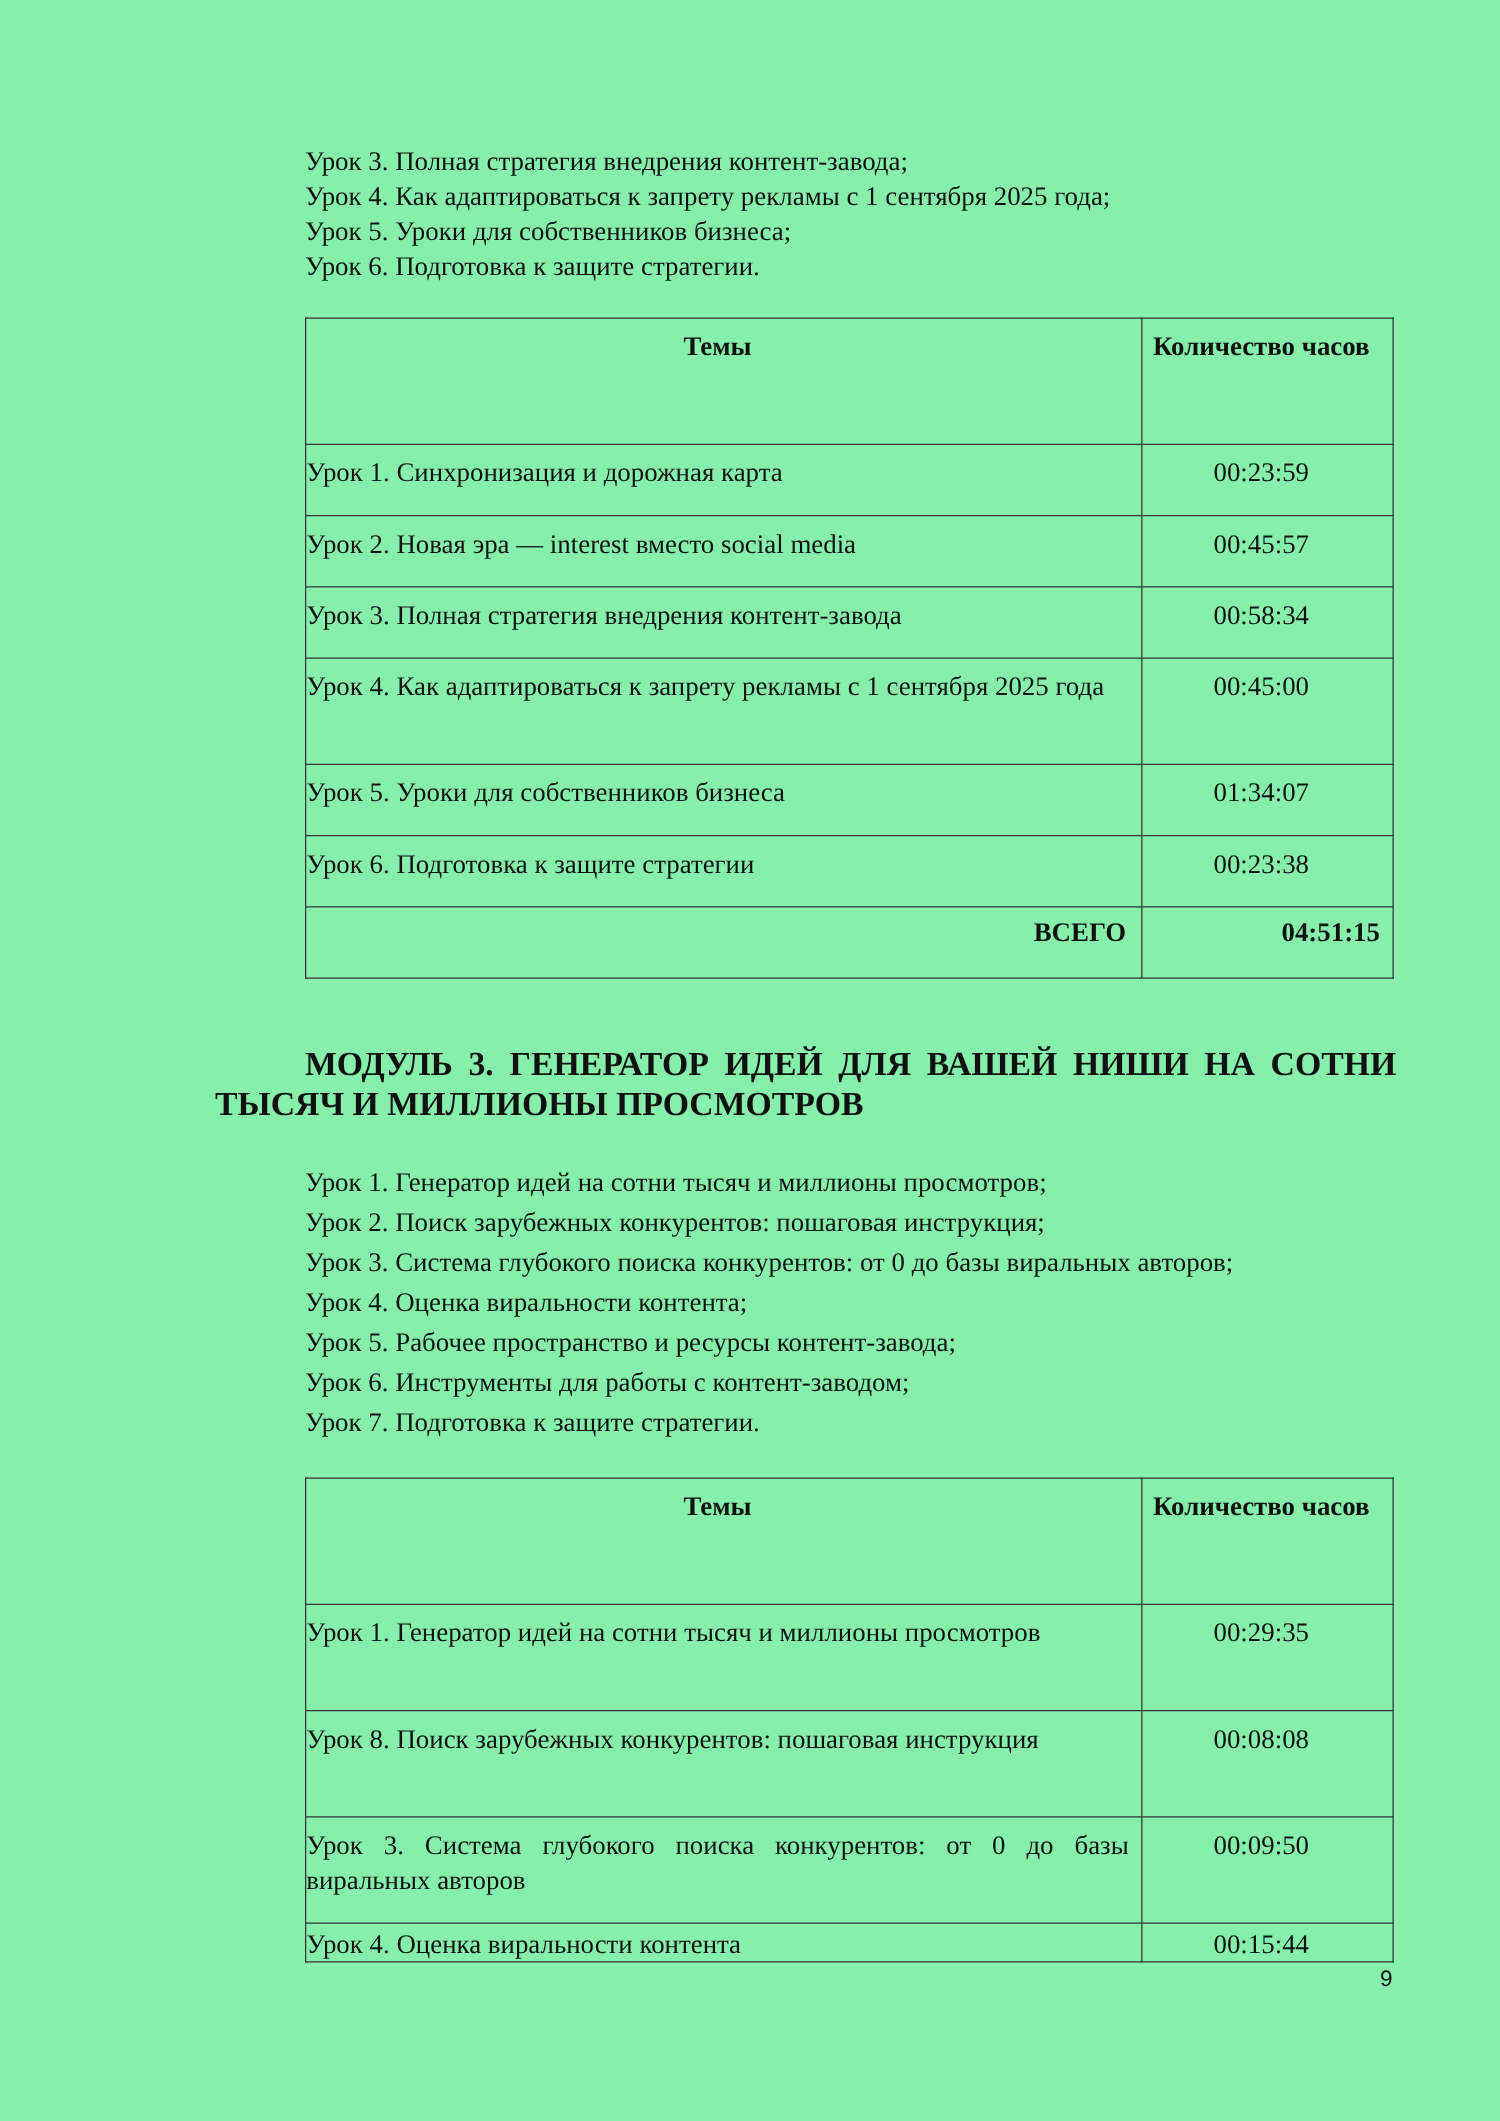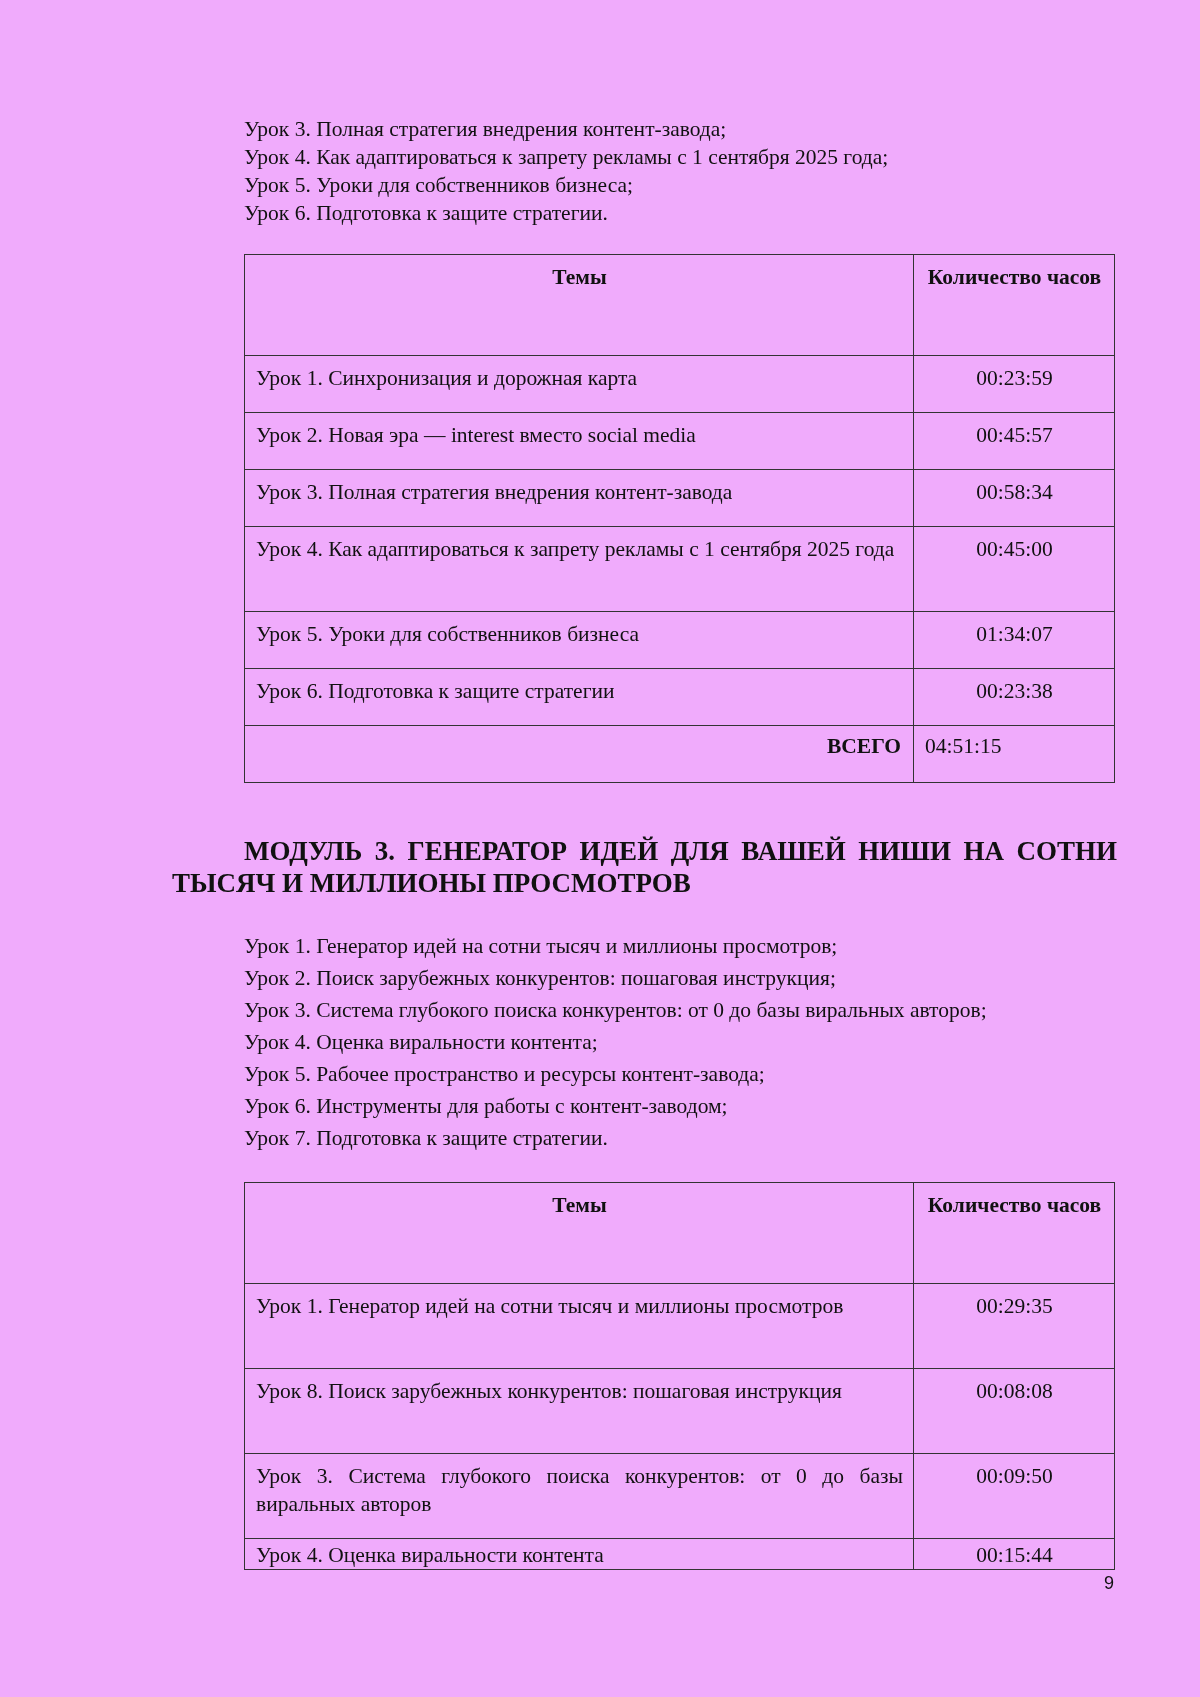--- a/index.html
+++ b/index.html
@@ -1,38 +1,38 @@
 <!DOCTYPE html>
 <html><head>
 <meta charset="utf-8">
 <style>
   html, body { margin:0; padding:0; background:#ffffff; }
   body { width:1200px; height:1697px; position:relative; overflow:hidden;
          font-family:"Liberation Serif", serif; color:#111; }
-  .page { position:absolute; left:0; top:0; width:1200px; height:1697px; background:#f0abfc; }
+  .page { position:absolute; left:0; top:0; width:1200px; height:1697px; background:#86efac; }
   .lesson-list { position:absolute; left:244px; margin:0; padding:0; list-style:none;
                  font-size:21.5px; }
   .lesson-list li { white-space:nowrap; }
   #list1 { top:115px; line-height:28px; }
   #list2 { top:930px; line-height:32px; }
   table.hours { position:absolute; left:244px; width:870px; border-collapse:collapse;
                 font-size:21.5px; table-layout:fixed; }
   table.hours td, table.hours th { border:1.5px solid #333; vertical-align:top;
-                padding:8px 10px 0 11px; }
+                padding:8px 10px 0 0; }
   table.hours col.c1 { width:669px; }
   table.hours col.c2 { width:201px; }
   table.hours th { font-weight:bold; text-align:center; line-height:28px; }
   table.hours td.topic { text-align:justify; text-align-last:left; line-height:28px; }
   table.hours td.dur { text-align:center; line-height:28px; }
   table.hours tr.head { height:101px; }
   table.hours tr.r1 { height:57px; }
   table.hours tr.r2 { height:85px; }
   table.hours tr.last { height:25px; }
   table.hours td.total-label { text-align:right; font-weight:bold; padding-right:12px; }
-  table.hours td.total-val { text-align:left; font-weight:normal; }
+  table.hours td.total-val { text-align:right; font-weight:bold; }
   #table1 { top:254px; }
   #table2 { top:1182px; }
   .module-heading { position:absolute; left:172px; top:835px; width:945px;
                     font-weight:bold; font-size:27px; line-height:32px; text-indent:72px;
                     text-align:justify; text-align-last:left; margin:0; }
   .page-number { position:absolute; right:86px; top:1573px; font-family:"Liberation Sans", sans-serif;
                  font-size:18px; }
 </style>
 </head>
 <body>

